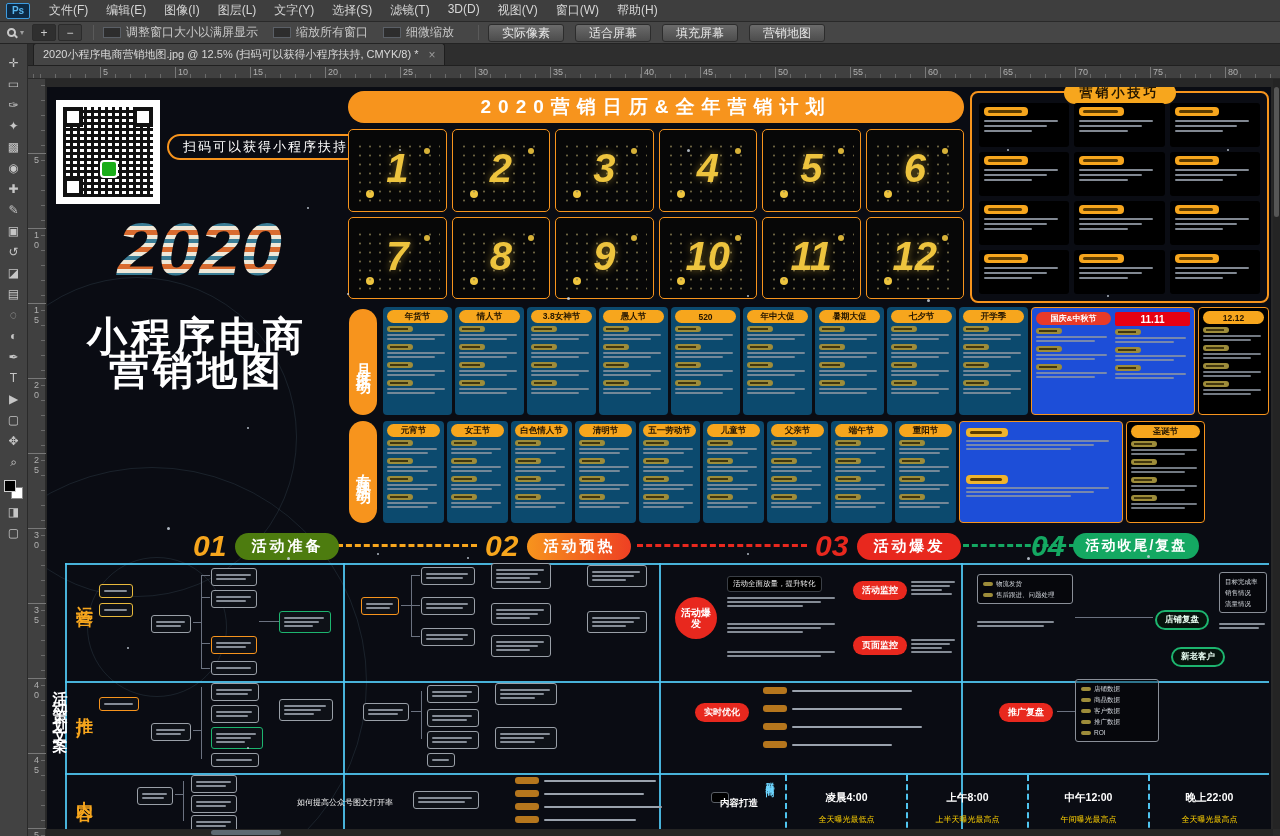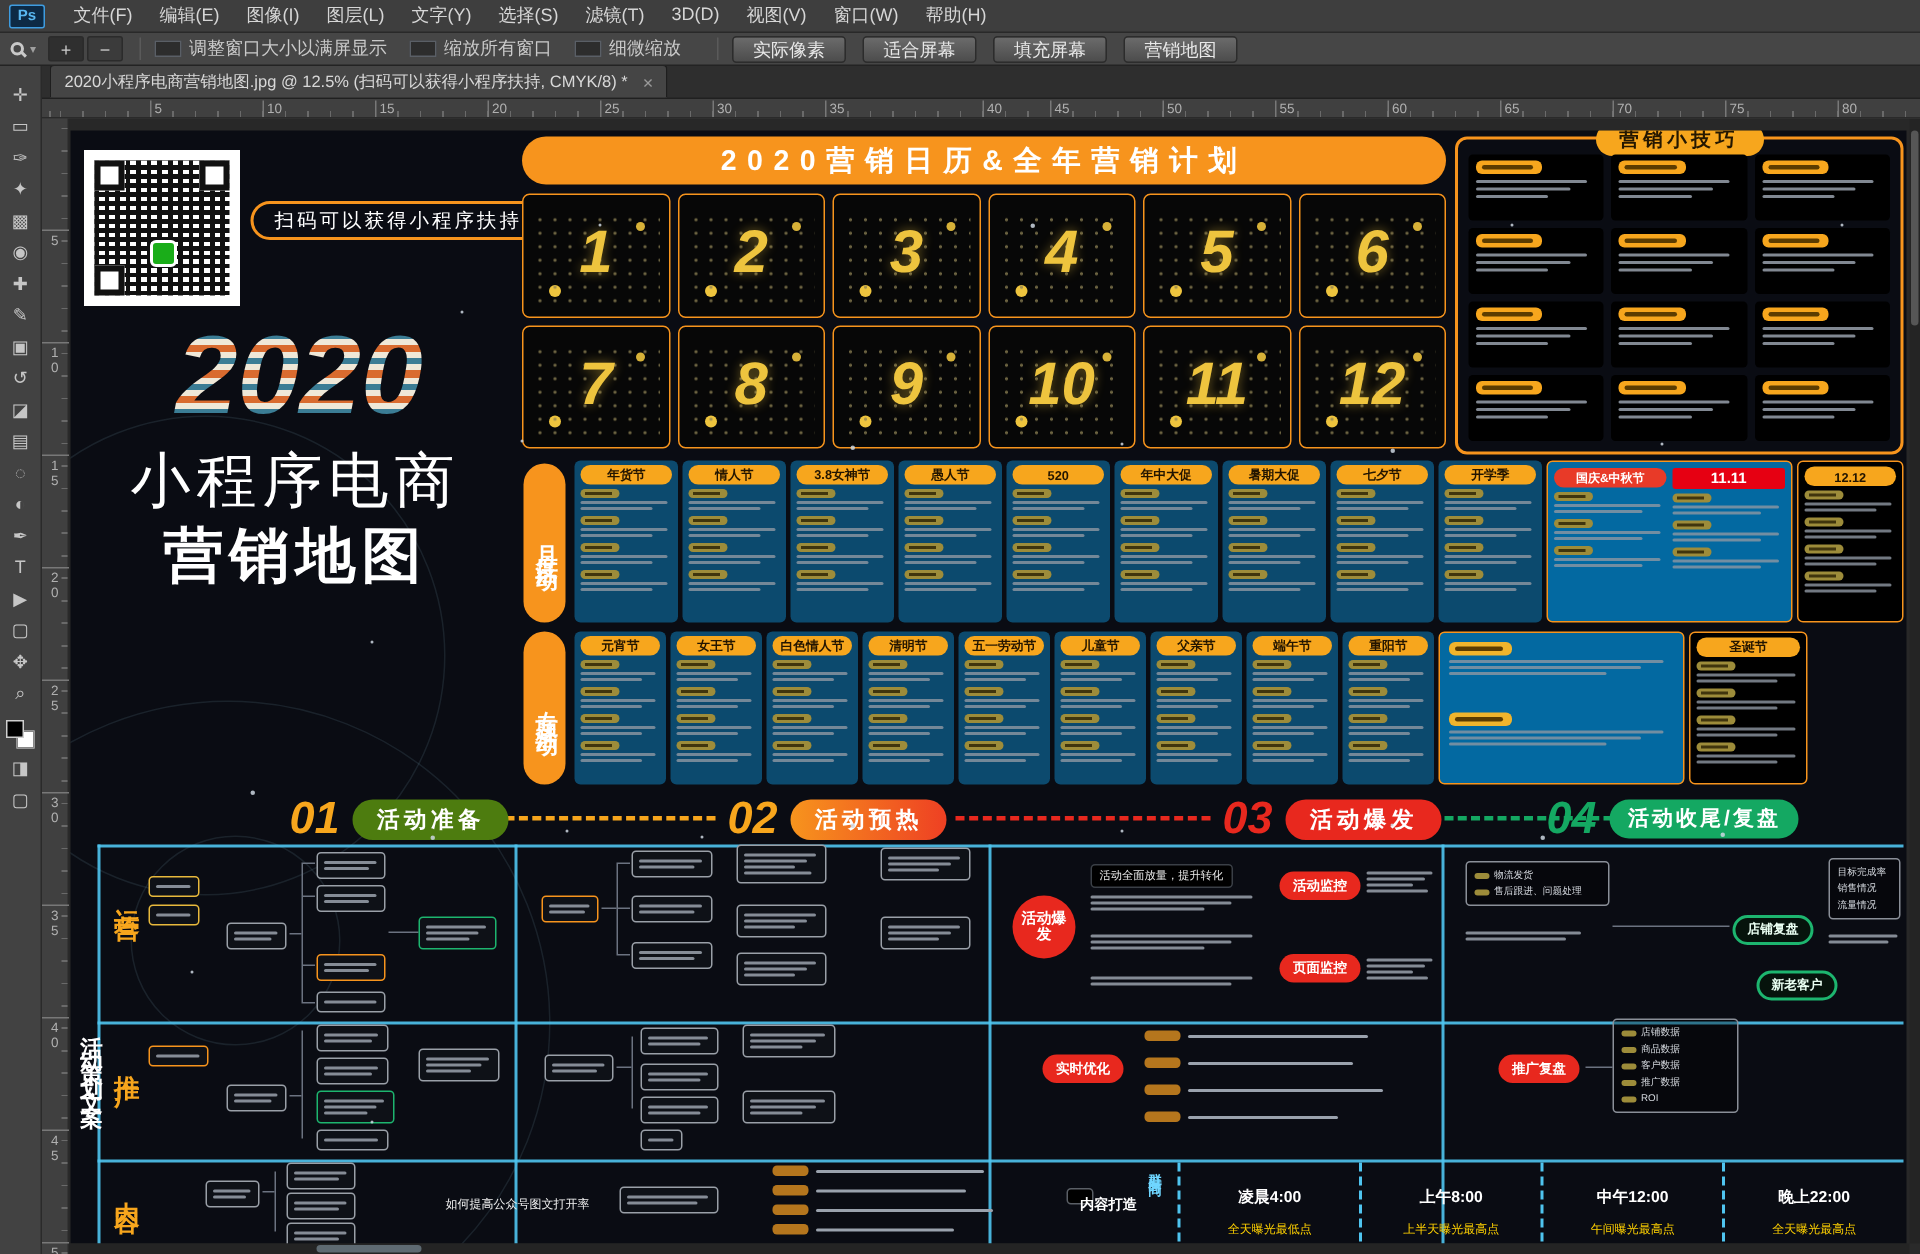--- a/index.html
+++ b/index.html
@@ -48,21 +48,21 @@
 .poster{position:absolute;left:1px;top:8px;width:1224px;height:852px;background:#0a0c13;overflow:hidden}
 .star{position:absolute;border-radius:50%;background:#cdd6e0;opacity:.85}
 .ring{position:absolute;border:1px solid rgba(110,150,165,.16);border-radius:50%}
 .qr{position:absolute;left:9px;top:13px;width:104px;height:104px;background:#fff;padding:7px}
 .qrpat{width:100%;height:100%;background:repeating-linear-gradient(90deg,#111 0 3px,transparent 3px 7px),repeating-linear-gradient(0deg,#111 0 3px,transparent 3px 6px)}
 .qreye{position:absolute;width:20px;height:20px;border:4px solid #111;background:#fff}
 .e1{left:7px;top:7px}.e2{right:7px;top:7px}.e3{left:7px;bottom:7px}
 .qrlogo{position:absolute;left:44px;top:60px;width:18px;height:18px;border-radius:4px;background:#1aad19;border:2px solid #fff}
 .qrcap{position:absolute;left:120px;top:47px;height:26px;border:2px solid #f7941d;border-radius:14px;color:#fff;font-size:13px;letter-spacing:2px;display:flex;align-items:center;padding:0 14px;white-space:nowrap}
 .year{position:absolute;left:25px;top:126px;width:255px;text-align:center;font-size:74px;font-weight:900;font-style:italic;line-height:1;background:repeating-linear-gradient(180deg,#d96b2f 0 5px,#efe8d8 5px 9px,#3b7d95 9px 13px,#efe8d8 13px 17px);-webkit-background-clip:text;background-clip:text;color:transparent;-webkit-text-fill-color:transparent}
-.pt1{position:absolute;left:0;top:206px;width:300px;text-align:center;font-size:40px;font-weight:400;color:#fff;letter-spacing:4px}
+.pt1{position:absolute;left:0;top:222px;width:300px;text-align:center;font-size:40px;font-weight:700;color:#fff;letter-spacing:4px}
 .pt2{position:absolute;left:0;top:256px;width:300px;text-align:center;font-size:40px;font-weight:900;color:#fff;letter-spacing:4px}
 .calbanner{position:absolute;left:301px;top:4px;width:616px;height:32px;background:#f7941d;border-radius:16px;color:#fff;font-weight:900;font-size:19px;letter-spacing:7px;display:flex;align-items:center;justify-content:center}
 .calgrid{position:absolute;left:301px;top:42px;width:616px;height:170px;display:grid;grid-template-columns:repeat(6,1fr);grid-template-rows:repeat(2,1fr);gap:5px}
 .mcard{position:relative;background:#070707;border:1px solid #f7941d;border-radius:5px;overflow:hidden}
 .mcard .dots{position:absolute;left:6px;right:6px;top:12px;bottom:6px;background-image:radial-gradient(circle,#8d8154 .8px,transparent 1.3px);background-size:10px 9px;opacity:.75}
 .mnum{position:absolute;left:0;right:0;top:16px;text-align:center;font-size:40px;font-weight:900;font-style:italic;color:#eec43e;text-shadow:0 0 8px rgba(238,196,62,.45)}
 .mcard::before{content:"";position:absolute;width:8px;height:8px;border-radius:50%;background:#eec43e;left:18%;bottom:16%}
 .mcard::after{content:"";position:absolute;width:6px;height:6px;border-radius:50%;background:#eec43e;right:16%;top:22%;opacity:.9}
 .tips{position:absolute;left:923px;top:4px;width:299px;height:212px;border:2px solid #f7941d;border-radius:8px}
 .tipstitle{position:absolute;left:50%;top:-11px;transform:translateX(-50%);background:#f7a61d;color:#241700;font-size:13px;font-weight:bold;letter-spacing:3px;padding:2px 16px;border-radius:11px;white-space:nowrap}
@@ -79,21 +79,21 @@
 #srow{top:334px;height:102px}
 .ecard{background:#0c4a6e;border-radius:4px;padding:3px 4px;overflow:hidden}
 .norm{width:69px}.spec{width:61px}
 .elast{border:1px solid #f7941d;background:#000}
 .norm.elast{width:71px}.spec.elast{width:79px}
 .epill{height:13px;background:#f7a61d;border-radius:7px;color:#231500;font-weight:bold;font-size:8.5px;display:flex;align-items:center;justify-content:center;margin-bottom:3px;white-space:nowrap;overflow:hidden}
 .esec{margin-bottom:4px}
 .echip{width:26px;height:6px;background:#9d8c3a;border-radius:3px;margin-bottom:2px;position:relative}
 .echip::after{content:"";position:absolute;left:3px;right:5px;top:2px;height:2px;background:#40350d}
 .ebar{height:2px;background:#8f97a2;border-radius:1px;margin-top:2px;opacity:.8}
-.ewide{width:164px;background:#0369a1;border:1px solid #f7941d;border-radius:4px;display:flex;gap:4px;padding:4px;overflow:hidden}
+.ewide{width:164px;background:#1d4ed8;border:1px solid #f7941d;border-radius:4px;display:flex;gap:4px;padding:4px;overflow:hidden}
 .ewcol{flex:1}
 .swide{flex-direction:column;gap:3px;padding:5px 6px}
 .rpill{height:13px;background:#e83a28;border-radius:7px;color:#fff;font-weight:bold;font-size:8px;display:flex;align-items:center;justify-content:center;margin-bottom:3px;white-space:nowrap}
 .rtag{height:14px;background:#e60012;border-radius:2px;color:#fff;font-weight:900;font-size:10px;display:flex;align-items:center;justify-content:center;margin-bottom:3px}
 .ychip{width:42px;height:9px;background:#f0b42c;border-radius:4px;margin:1px 0 3px;position:relative}
 .ychip::after{content:"";position:absolute;left:4px;top:3px;right:6px;height:3px;background:#5c3c00;border-radius:2px}
 
 .pgroup{position:absolute;top:444px;display:flex;align-items:center;height:30px}
 .pnum{font-size:30px;font-weight:900;font-style:italic;margin-right:9px}
 .ppill{border-radius:15px;color:#fff;font-weight:900;font-size:15px;letter-spacing:3px;padding:4px 16px;white-space:nowrap}
@@ -223,21 +223,21 @@
 
 <div class="corner"></div>
 <div class="hruler" id="hruler">
     <span class="rnum" style="left: 72px;">5</span>
     <span class="rnum" style="left: 147px;">10</span>
     <span class="rnum" style="left: 222px;">15</span>
     <span class="rnum" style="left: 297px;">20</span>
     <span class="rnum" style="left: 372px;">25</span>
     <span class="rnum" style="left: 447px;">30</span>
     <span class="rnum" style="left: 522px;">35</span>
-    <span class="rnum" style="left: 627px;">40</span>
+    <span class="rnum" style="left: 613px;">40</span>
     <span class="rnum" style="left: 672px;">45</span>
     <span class="rnum" style="left: 747px;">50</span>
     <span class="rnum" style="left: 822px;">55</span>
     <span class="rnum" style="left: 897px;">60</span>
     <span class="rnum" style="left: 972px;">65</span>
     <span class="rnum" style="left: 1047px;">70</span>
     <span class="rnum" style="left: 1122px;">75</span>
     <span class="rnum" style="left: 1197px;">80</span>
   </div>
 <div class="vruler" id="vruler">

